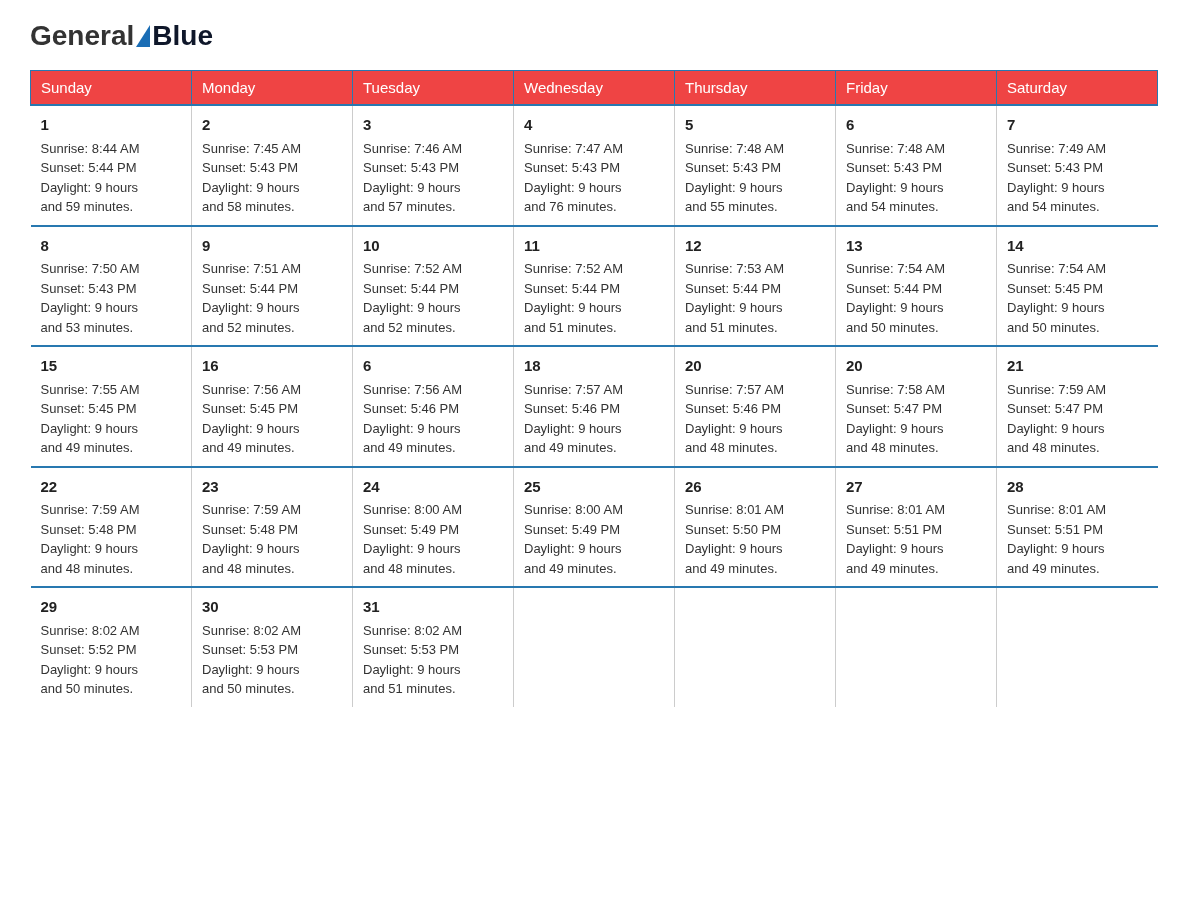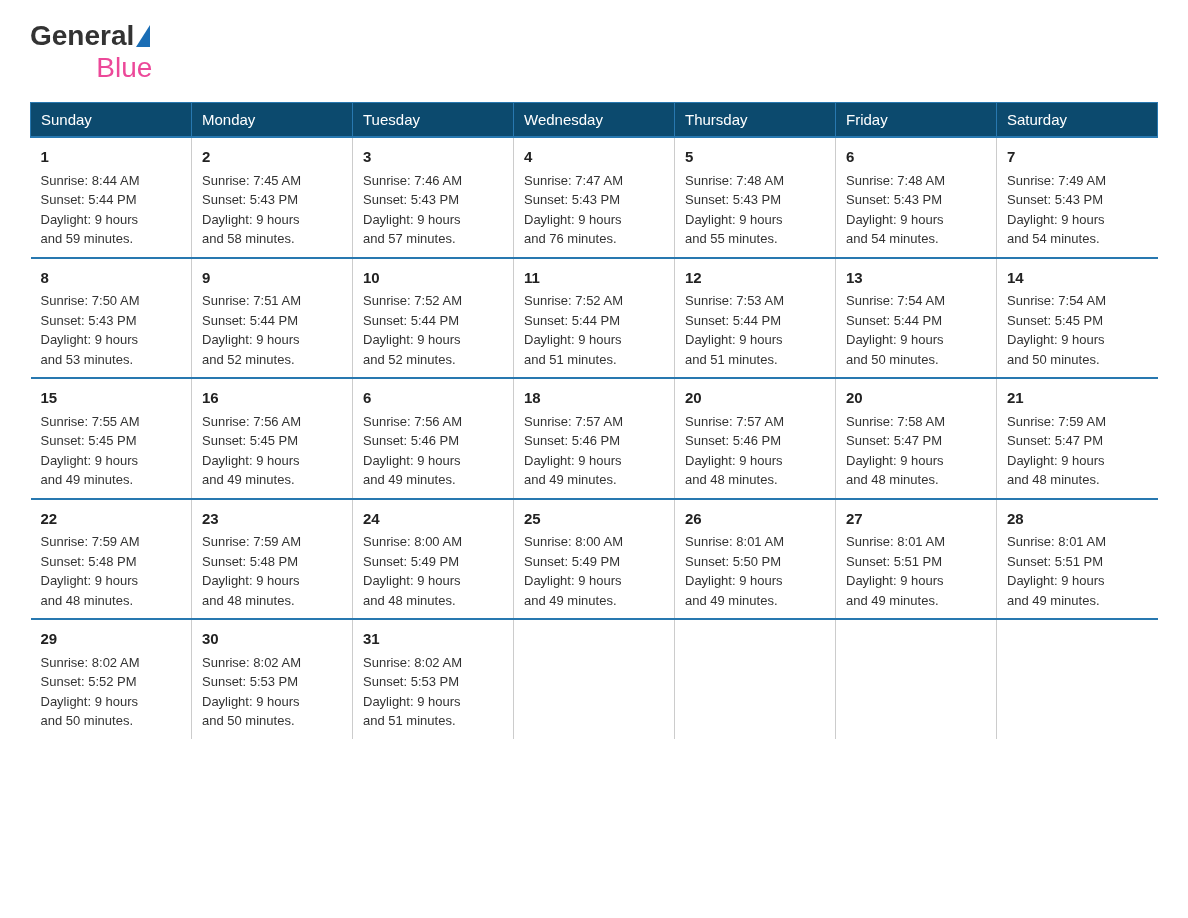--- a/index.html
+++ b/index.html
@@ -11,45 +11,45 @@
       min-height: 918px;
     }
     .header {
       display: flex;
       justify-content: space-between;
       align-items: flex-start;
       margin-bottom: 18px;
     }
     .logo {
       display: flex;
-      flex-direction: column;
-      align-items: flex-end;
+      flex-direction: row;
+      align-items: center;
     }
     .logo-text {
       display: flex;
       align-items: center;
       font-size: 28px;
       font-weight: bold;
       color: #333;
     }
     .logo-general { color: #333; }
     .logo-triangle {
       width: 0;
       height: 0;
       border-left: 14px solid transparent;
       border-right: 0px solid transparent;
       border-bottom: 22px solid #1a6db5;
       display: inline-block;
       margin: 0 2px;
       vertical-align: middle;
     }
     .logo-blue {
-      color: #ec4899;
+      color: #0f172a;
       font-size: 28px;
-      font-weight: normal;
+      font-weight: bold;
     }
     .title-block {
       text-align: right;
     }
     .month-title {
       font-size: 52px;
       font-weight: bold;
       color: #222;
       line-height: 1.1;
     }
@@ -57,21 +57,21 @@
       font-size: 22px;
       color: #555;
       margin-top: 6px;
     }
     table {
       width: 100%;
       border-collapse: collapse;
       table-layout: fixed;
     }
     thead tr {
-      background-color: #0c4a6e;
+      background-color: #ef4444;
       border-radius: 6px;
     }
     thead th {
       color: #fff;
       font-size: 15px;
       font-weight: normal;
       padding: 8px 10px;
       text-align: left;
       border: 1px solid #2878b0;
     }

